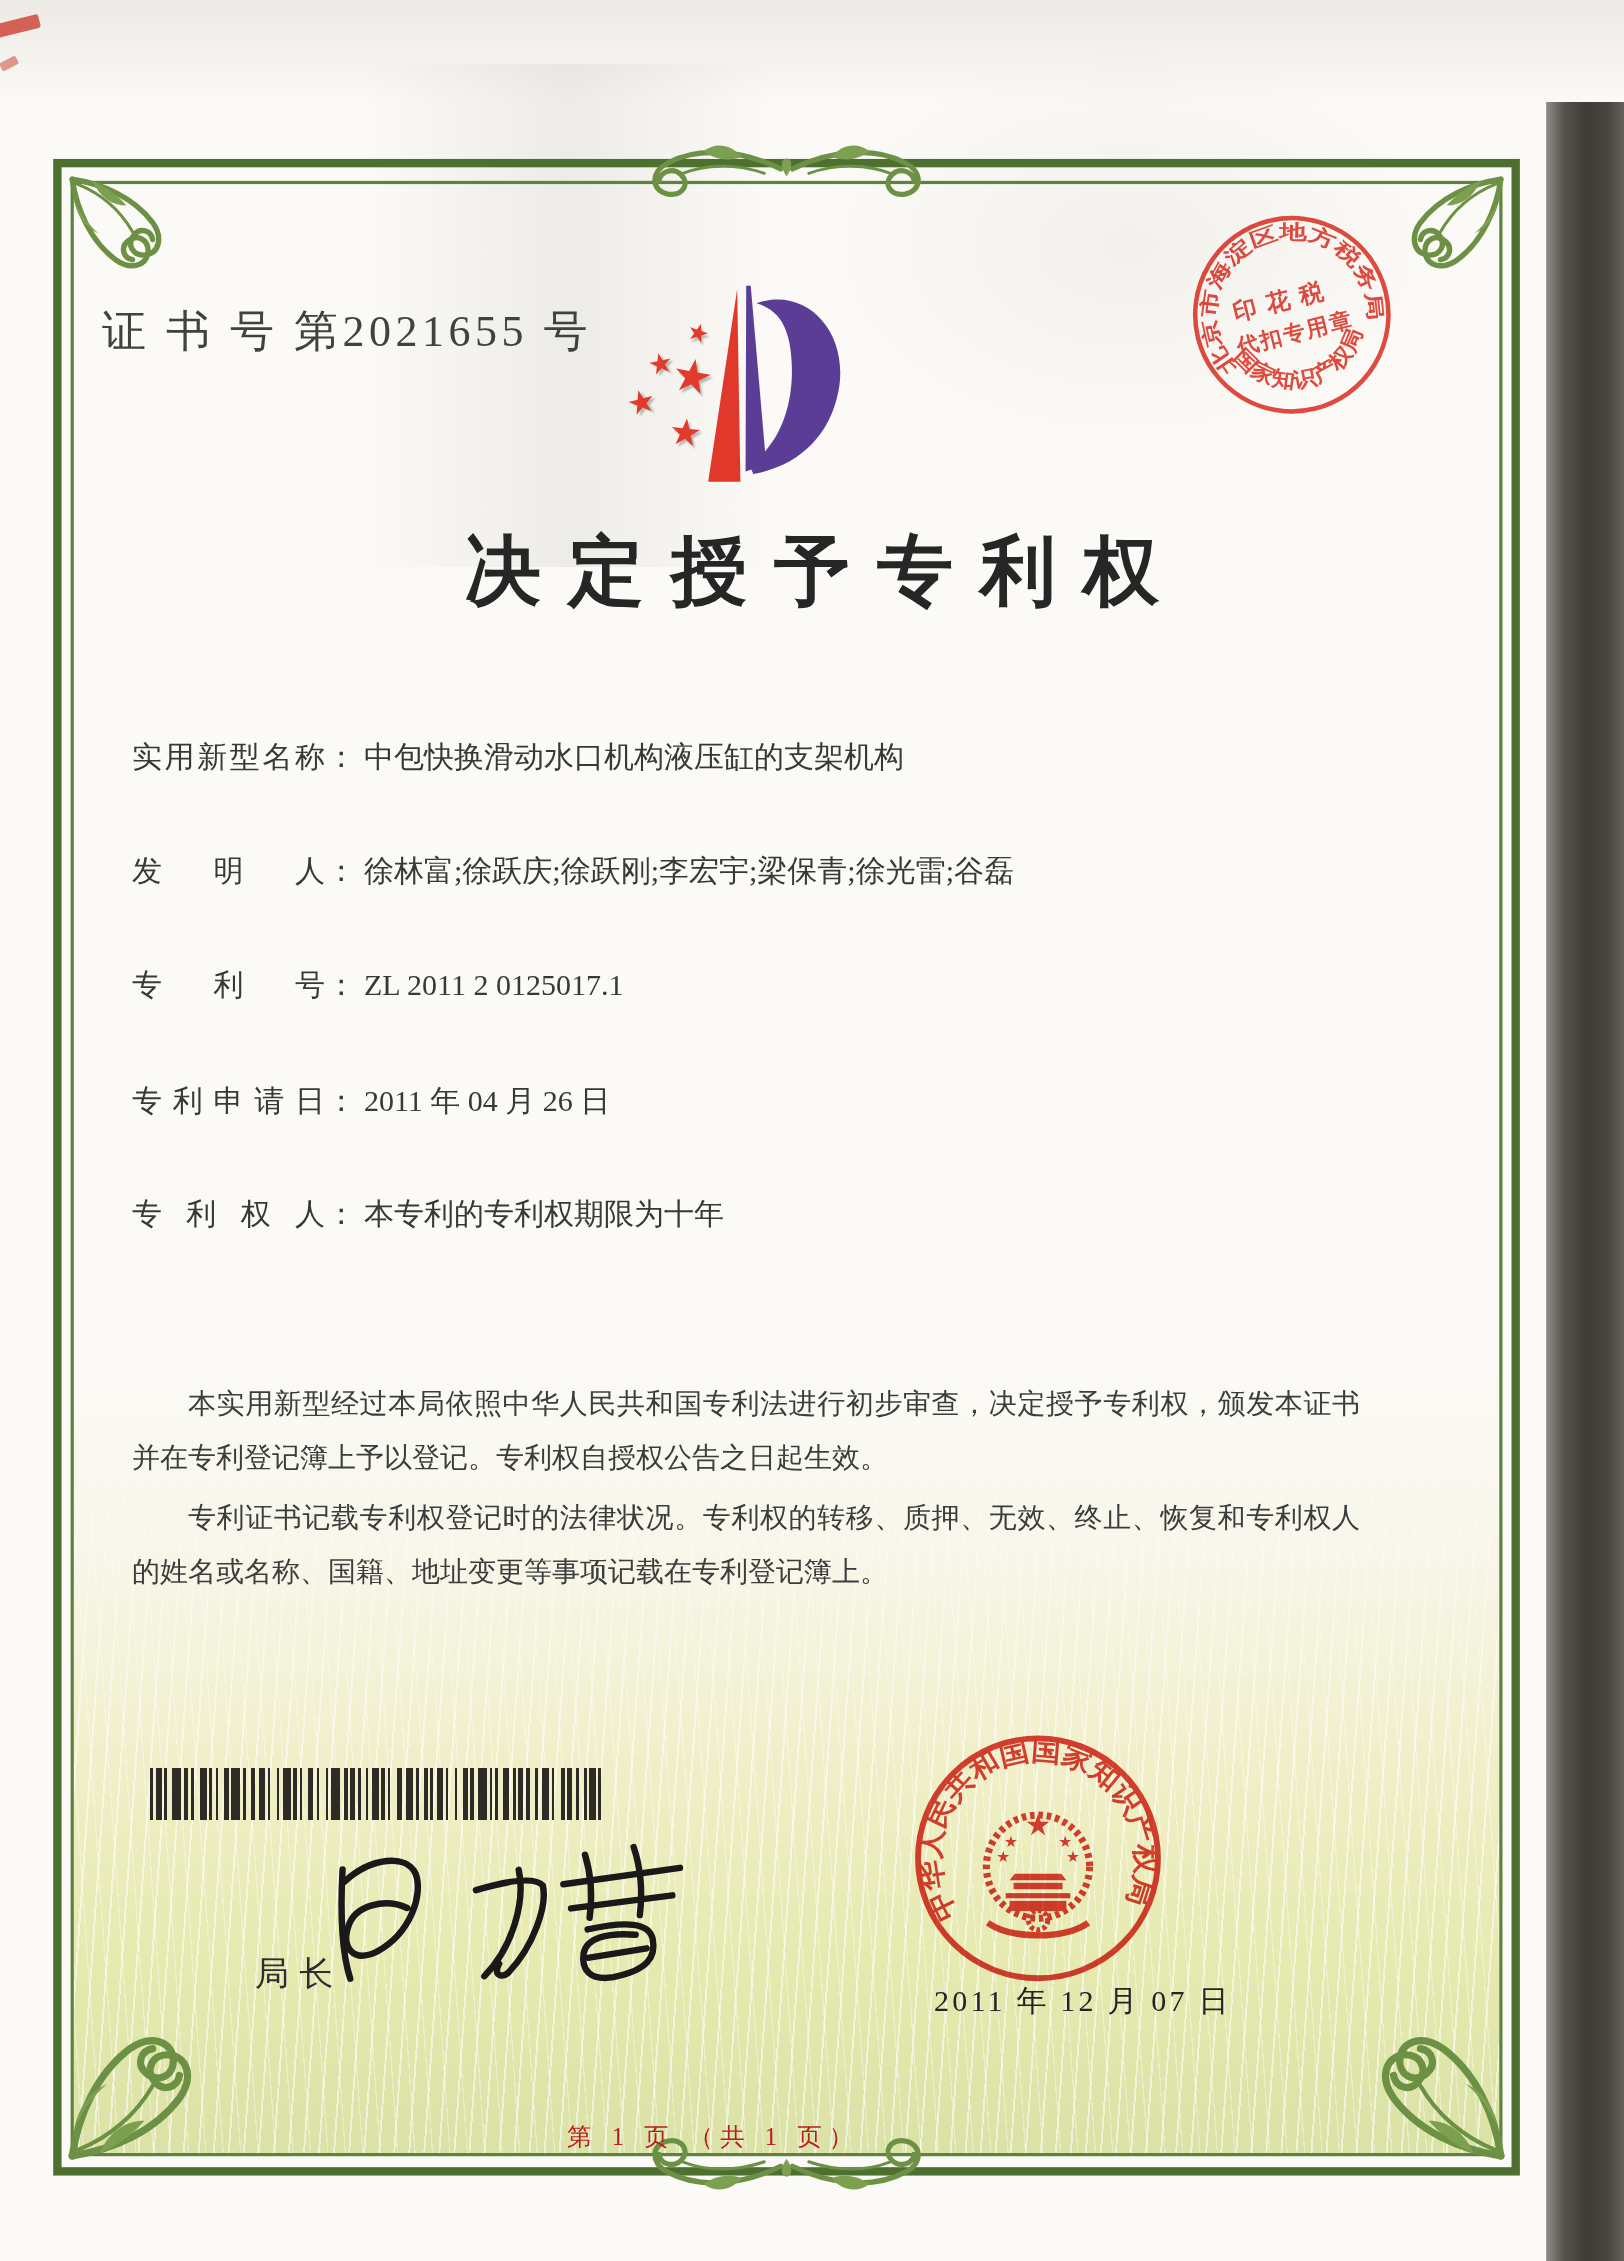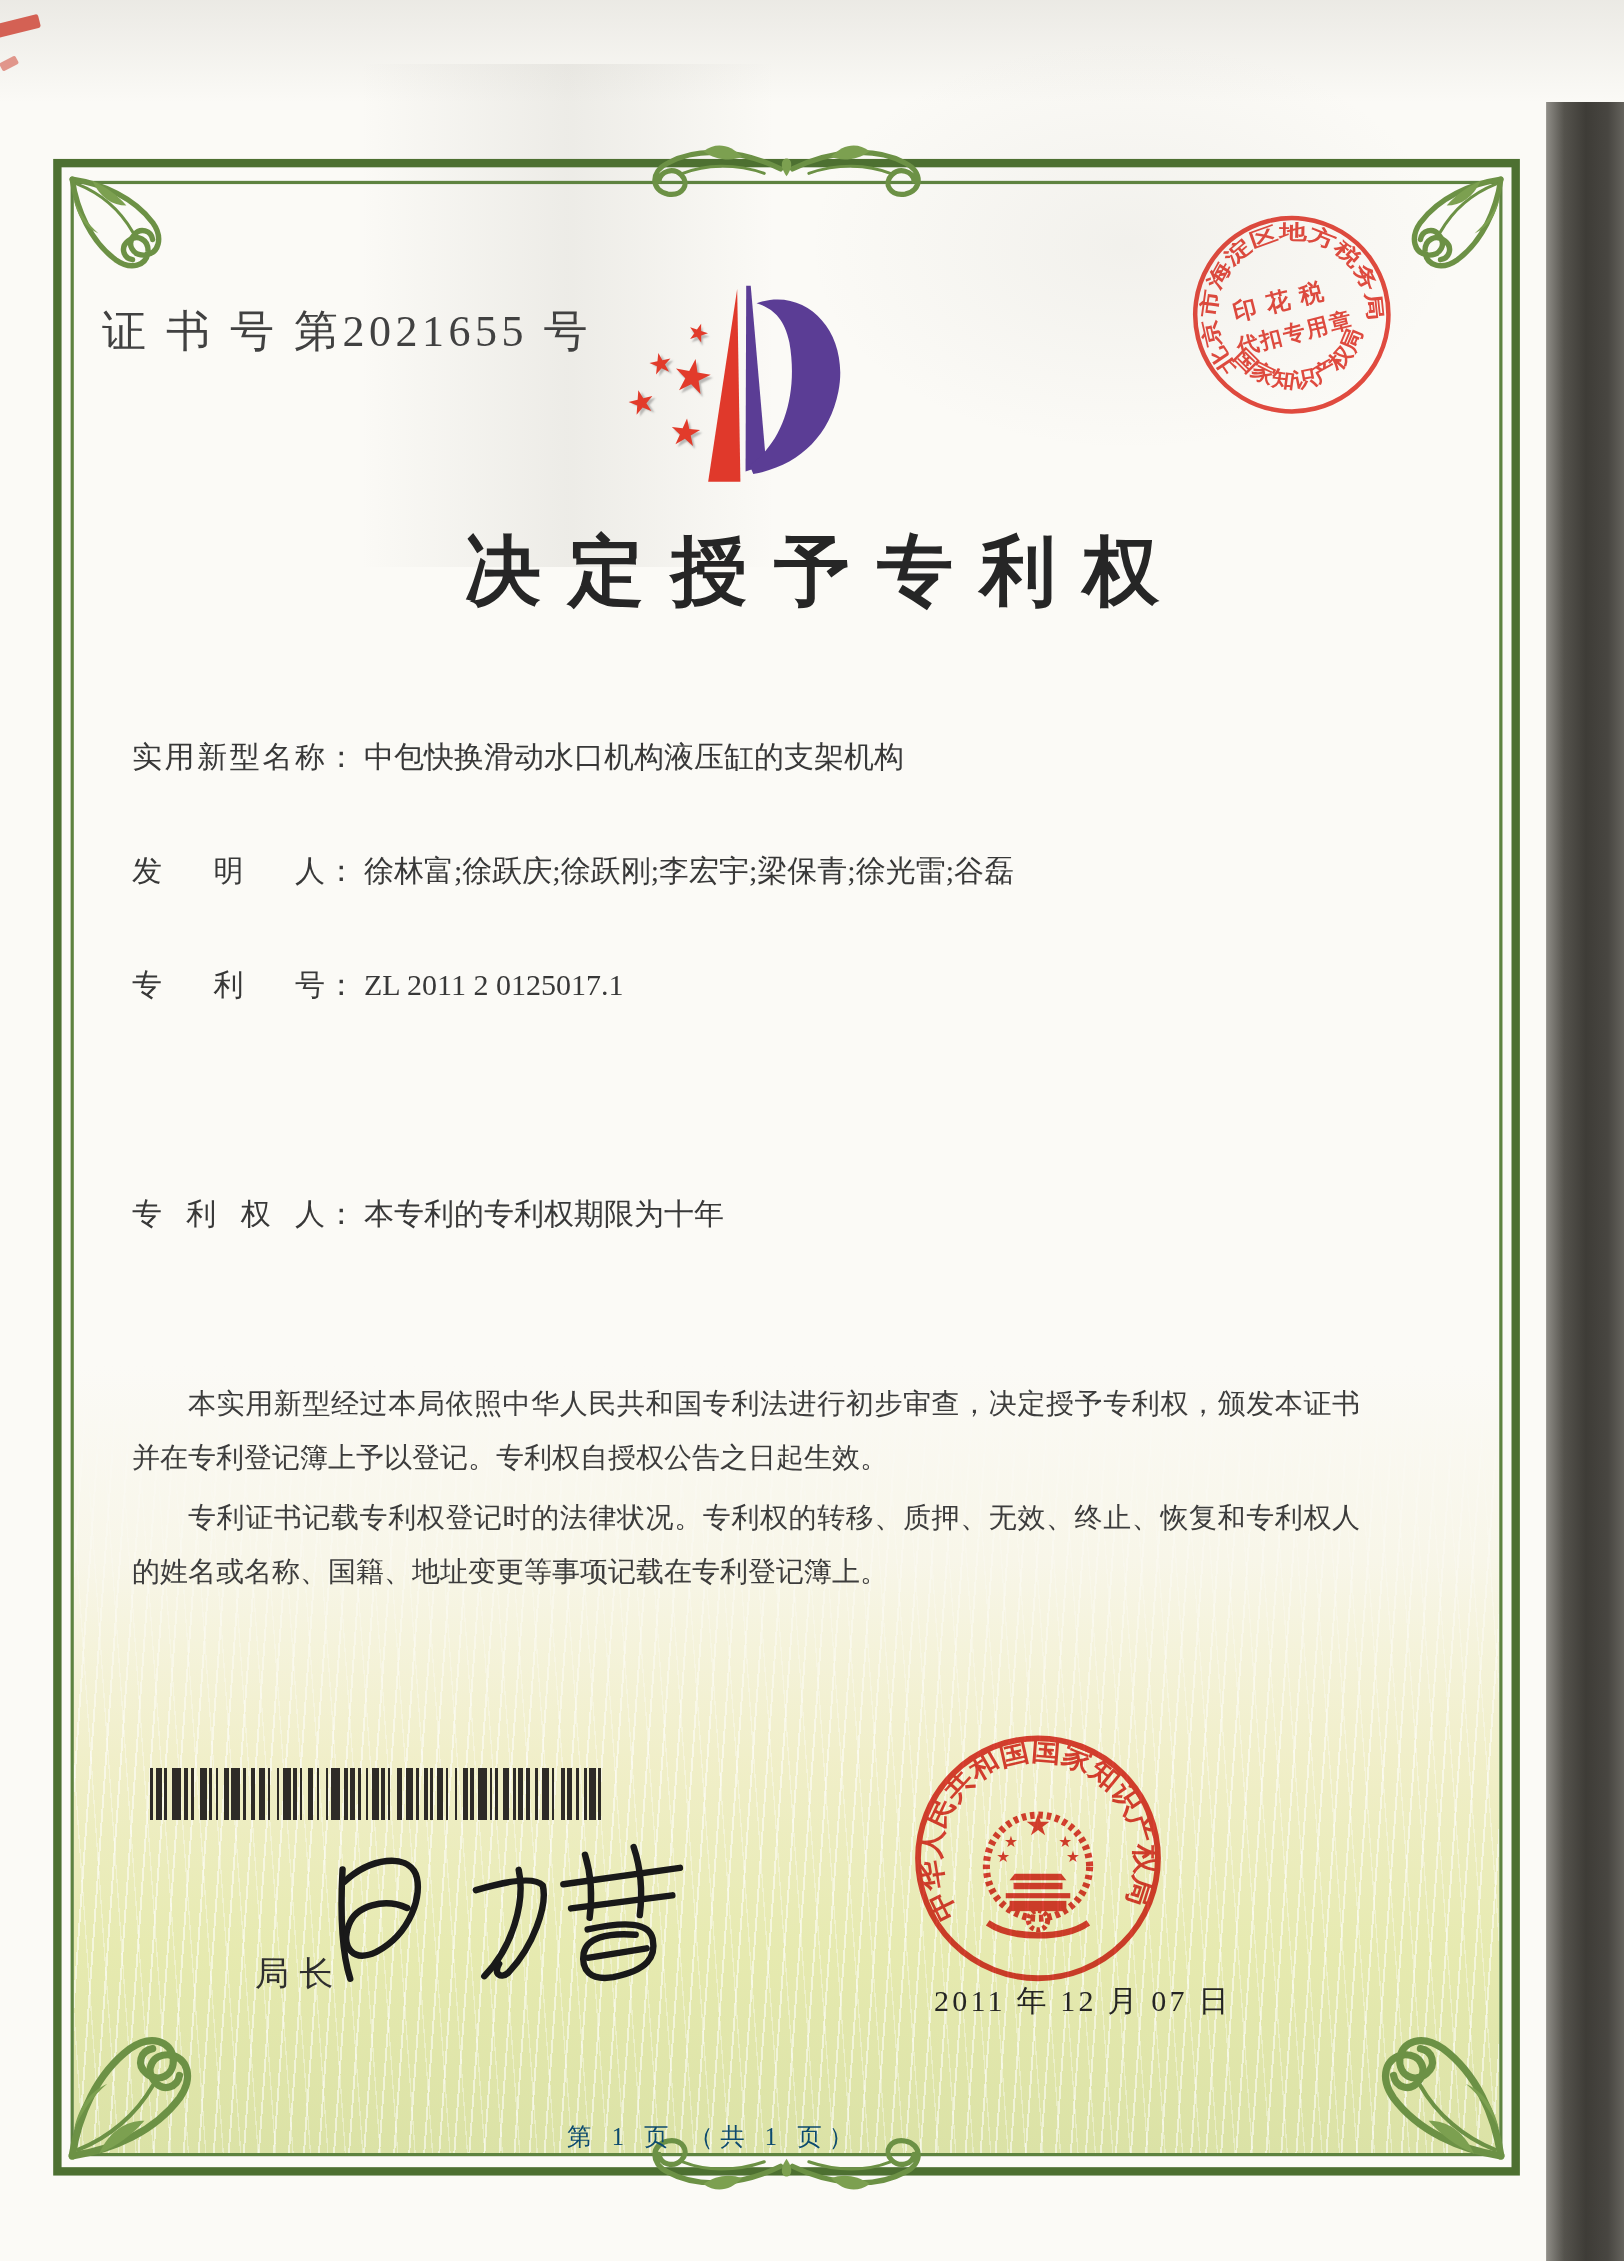--- a/index.html
+++ b/index.html
@@ -62,21 +62,21 @@
   #barcode span{display:block;height:100%;background:#2e2b27;}
 
   #director{left:255px;top:1951px;font-size:34px;letter-spacing:10.3px;color:#2e2e2e;z-index:3;}
   #signature-svg{left:284px;top:1825px;z-index:3;}
 
   .stamp{mix-blend-mode:multiply;}
   #seal-svg{left:909px;top:1728px;z-index:5;opacity:.95;}
   #tax-stamp-svg{left:1182px;top:204px;z-index:5;opacity:.92;transform:rotate(-14deg);}
 
   #issue-date{left:934px;top:1981px;font-size:30px;letter-spacing:3.2px;color:#242424;z-index:6;}
-  #footer{left:567px;top:2120px;font-size:24.5px;letter-spacing:7px;color:#0c4a6e;z-index:3;}
+  #footer{left:567px;top:2120px;font-size:24.5px;letter-spacing:7px;color:#b91c1c;z-index:3;}
 
   svg text{font-family:"Liberation Serif","DejaVu Serif",serif;}
   .seal-red{fill:#dd372c;}
   .stamp-red{fill:#e23c30;}
 </style>
 </head>
 <body>
 
 <div id="page">
 
@@ -136,20 +136,23 @@
 
   <div class="abs field-row" style="top:737px">
     <span class="flabel">实用新型名称</span><span class="fcolon">：</span><span class="fvalue">中包快换滑动水口机构液压缸的支架机构</span>
   </div>
   <div class="abs field-row" style="top:851px">
     <span class="flabel">发明人</span><span class="fcolon">：</span><span class="fvalue">徐林富;徐跃庆;徐跃刚;李宏宇;梁保青;徐光雷;谷磊</span>
   </div>
   <div class="abs field-row" style="top:965px">
     <span class="flabel">专利号</span><span class="fcolon">：</span><span class="fvalue">ZL 2011 2 0125017.1</span>
   </div>
+  <div class="abs field-row" style="top:1081px">
+    <span class="flabel">专利申请日</span><span class="fcolon">：</span><span class="fvalue">2011 年 04 月 26 日</span>
+  </div>
   <div class="abs field-row" style="top:1194px">
     <span class="flabel">专利权人</span><span class="fcolon">：</span><span class="fvalue">本专利的专利权期限为十年</span>
   </div>
 
   <div class="abs" id="paras">
     <p>本实用新型经过本局依照中华人民共和国专利法进行初步审查，决定授予专利权，颁发本证书并在专利登记簿上予以登记。专利权自授权公告之日起生效。</p>
     <p>专利证书记载专利权登记时的法律状况。专利权的转移、质押、无效、终止、恢复和专利权人的姓名或名称、国籍、地址变更等事项记载在专利登记簿上。</p>
   </div>
 
   <div class="abs" id="barcode">

